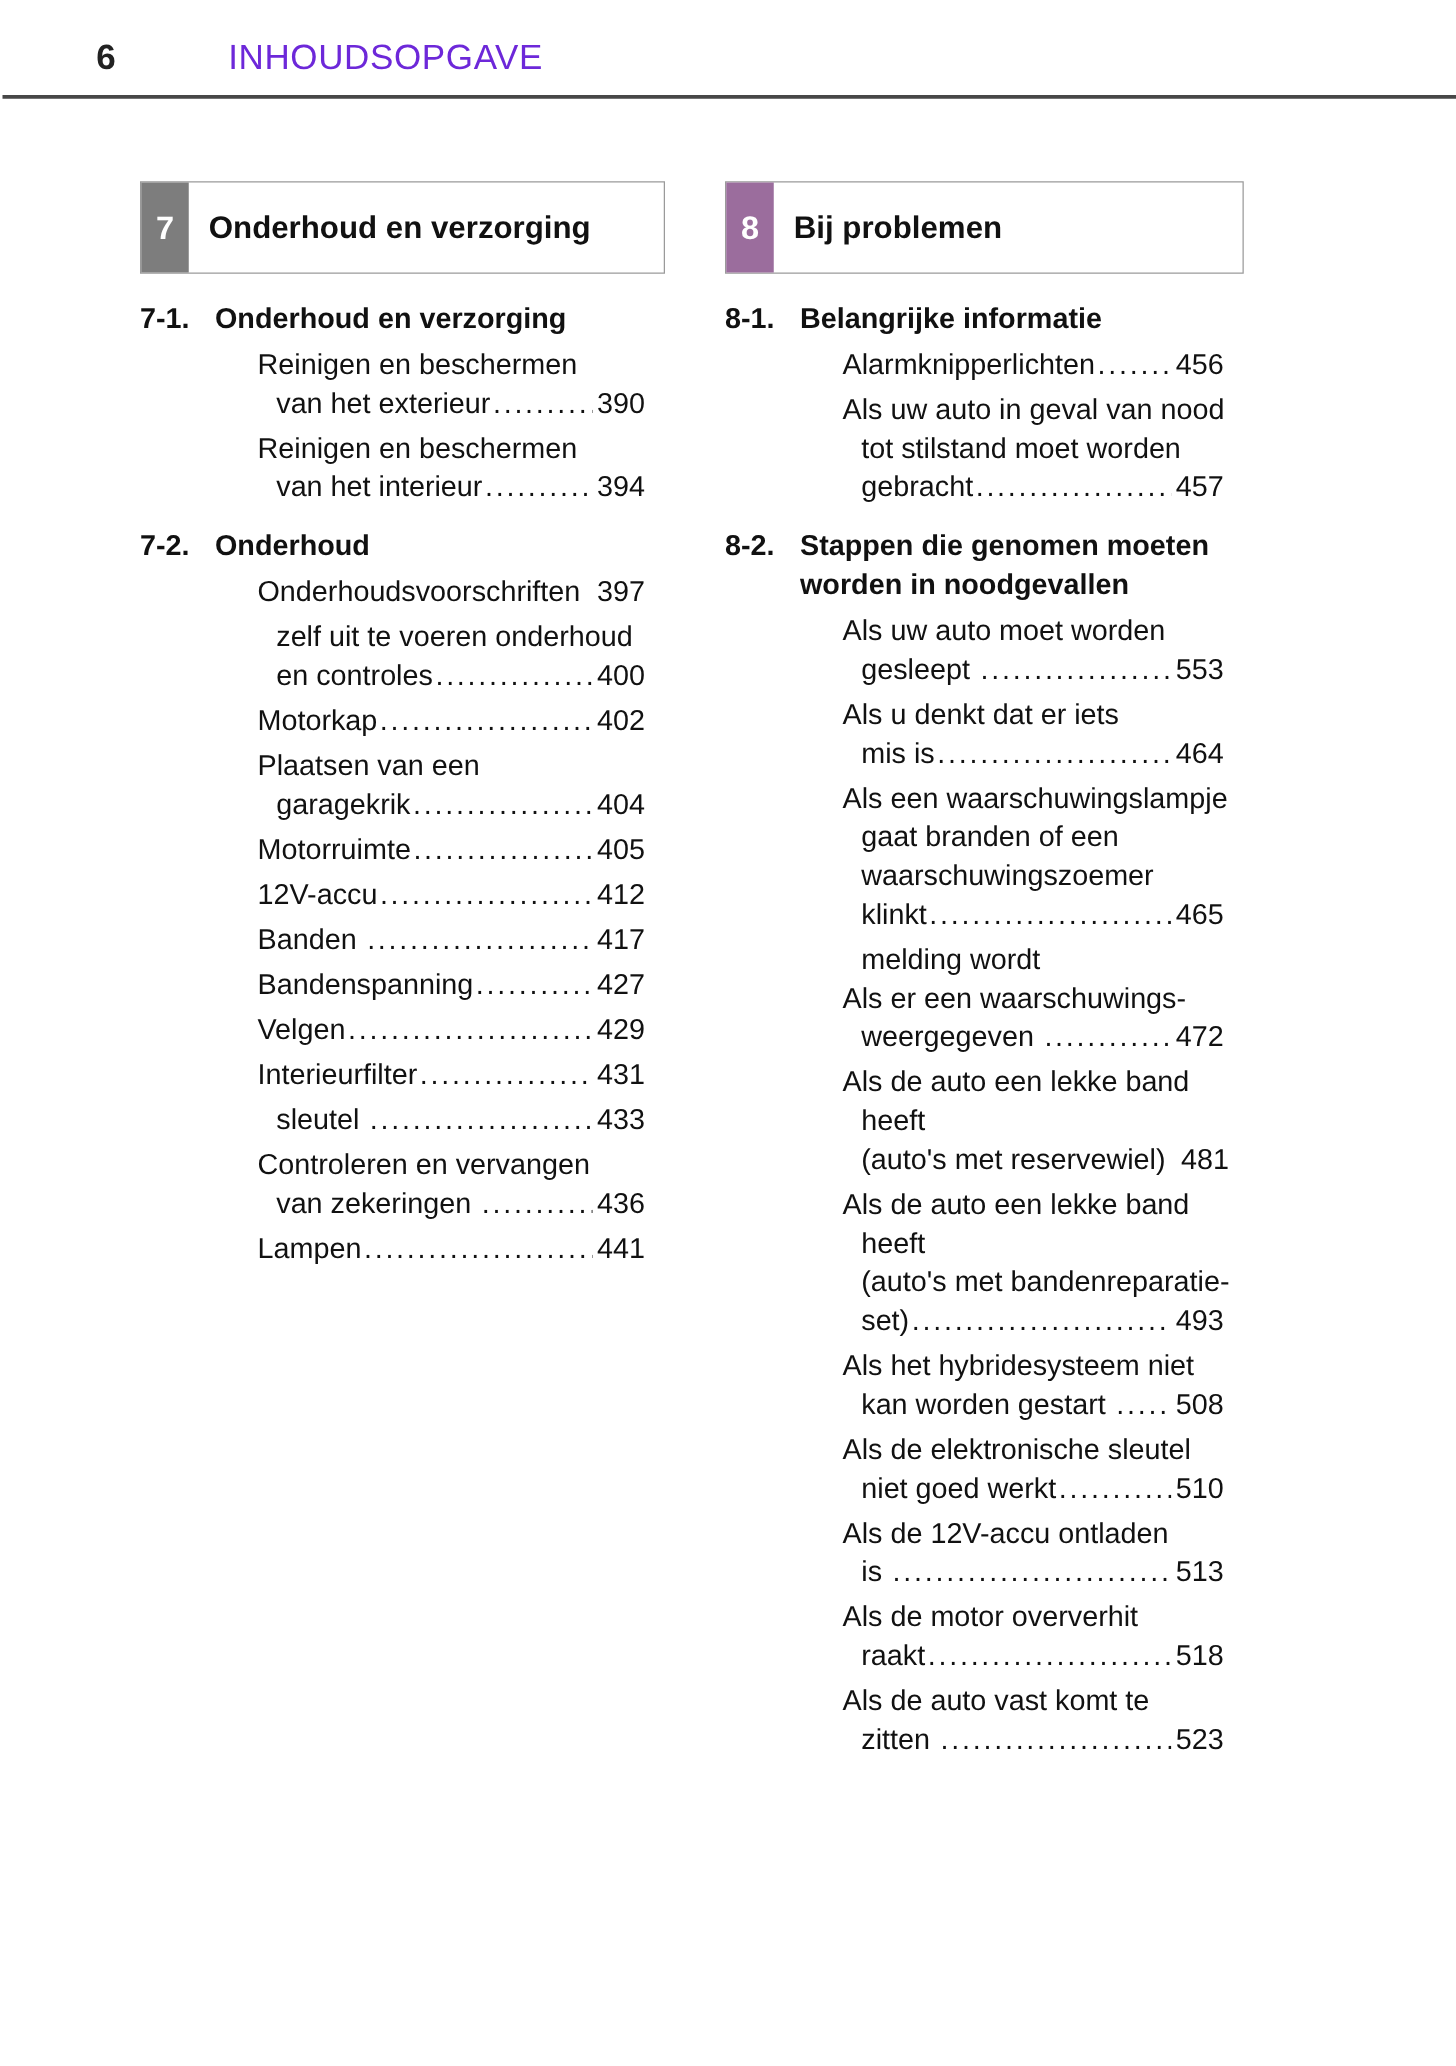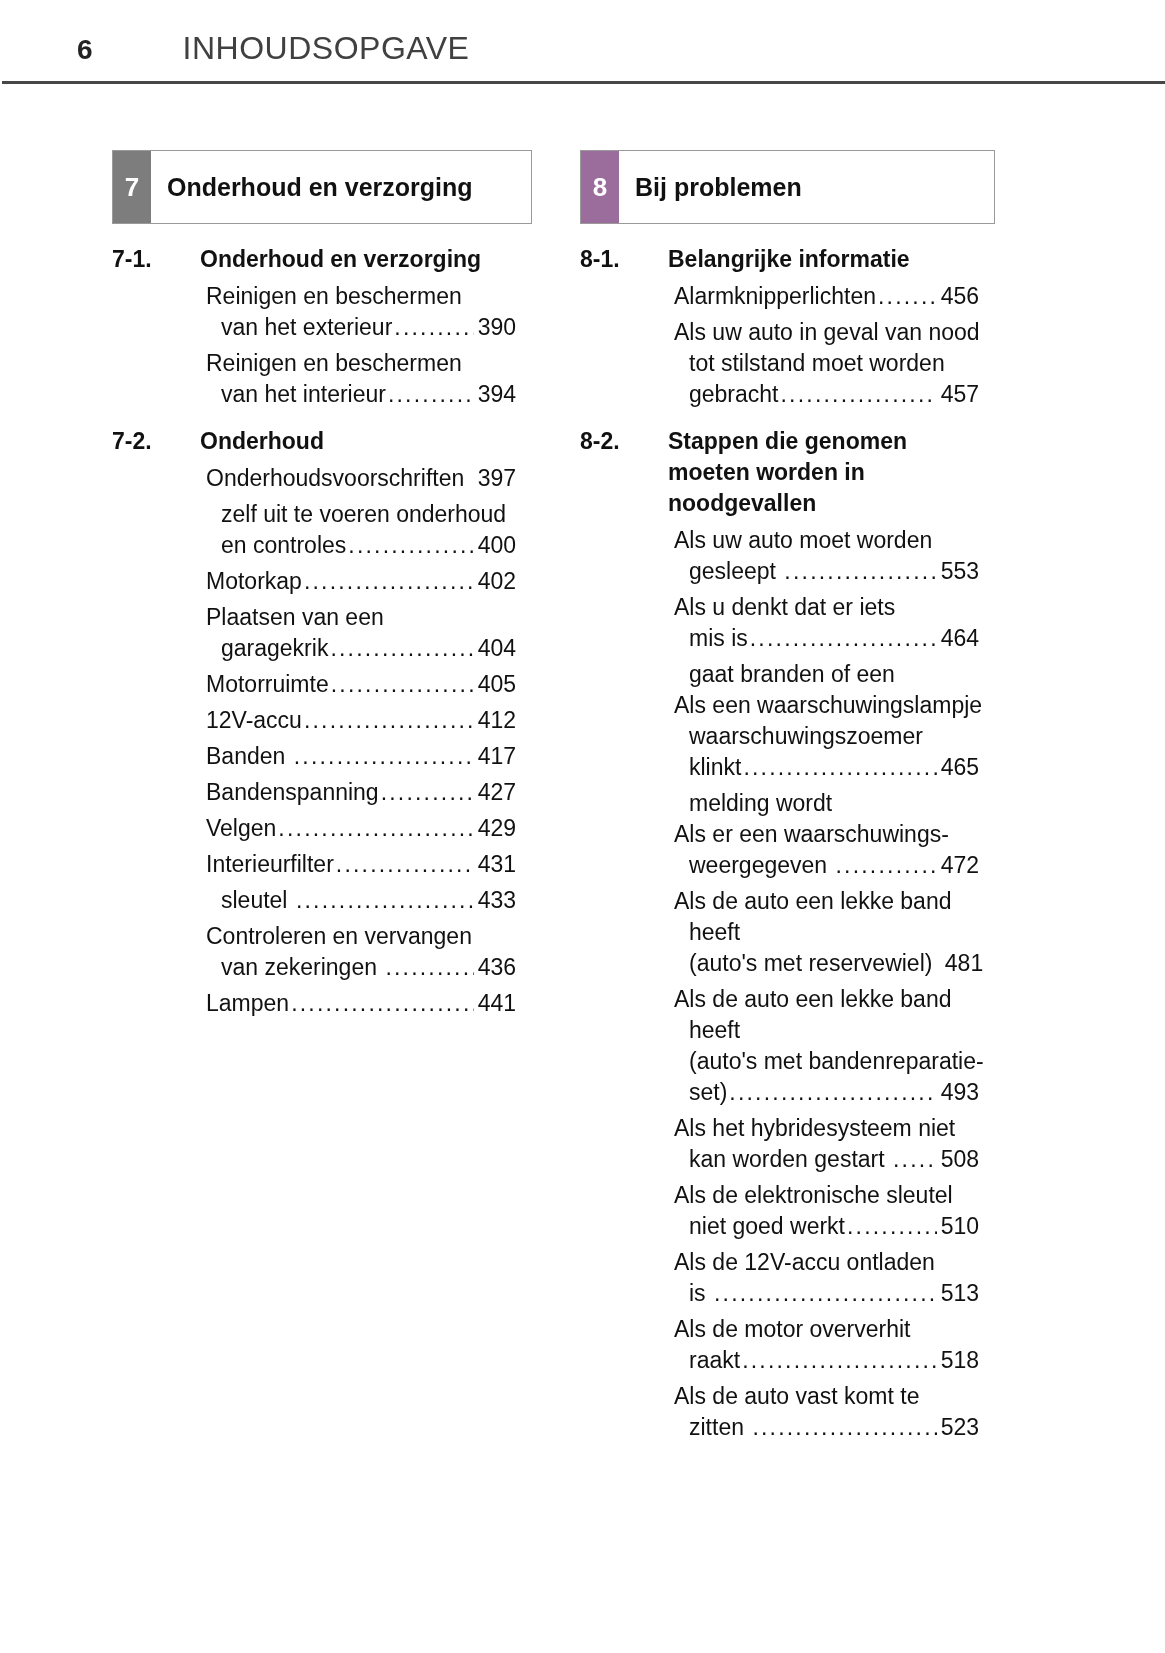--- a/index.html
+++ b/index.html
@@ -3,29 +3,29 @@
 <meta charset="utf-8">
 <style>
   html,body{margin:0;padding:0;}
   body{
     width:1165px;min-height:1653px;background:#ffffff;color:#111;
     font-family:"Liberation Sans",sans-serif;
     -webkit-font-smoothing:antialiased;
   }
   .header{display:flex;align-items:baseline;padding:30px 0 0 75px;}
   .page-num{font-size:28px;font-weight:bold;color:#222;}
-  .header-title{font-size:32px;color:#404040;margin-left:90px;letter-spacing:0.5px;}
+  .header-title{font-size:28px;color:#6d28d9;margin-left:90px;letter-spacing:0.5px;}
   .header-rule{height:3px;background:#474747;margin-top:14px;width:100%;}
   .columns{display:flex;padding-left:110px;gap:48px;margin-top:66px;}
   .col{width:420px;flex-shrink:0;}
   .col.right{width:415px;}
   .chapter-box{display:flex;border:1px solid #9a9a9a;height:72px;align-items:stretch;margin-bottom:20px;background:#fff;}
   .chapter-num{width:38px;color:#fff;font-size:26px;font-weight:bold;display:flex;align-items:center;justify-content:center;flex-shrink:0;}
   .chapter-title{font-size:25px;font-weight:bold;display:flex;align-items:center;padding-left:16px;color:#111;}
-  .section-heading{display:flex;font-weight:bold;font-size:23px;line-height:31px;margin:16px 0 6px;padding-right:16px;color:#111;gap:28px;}
+  .section-heading{display:flex;font-weight:bold;font-size:23px;line-height:31px;margin:16px 0 6px;padding-right:16px;color:#111;}
   .section-num{width:60px;flex-shrink:0;}
   .section-title{flex:1;}
   .entries{margin-left:94px;padding-right:16px;}
   .entry{margin-bottom:5px;}
   .toc-line{display:flex;align-items:baseline;font-size:23px;line-height:31px;color:#111;}
   .toc-line .line-text{white-space:pre;flex-shrink:0;}
   .toc-line.cont{padding-left:15px;}
   .dots{flex:1 1 auto;overflow:hidden;white-space:nowrap;letter-spacing:2.2px;min-width:0;margin:0 2px;}
   .page{flex-shrink:0;margin-left:2px;}
 </style>
@@ -229,25 +229,25 @@
             <div class="toc-line">
               <span class="line-text">Als u denkt dat er iets</span>
             </div>
             <div class="toc-line cont">
               <span class="line-text">mis is</span>
               <span class="dots">..............................................................................................................</span>
               <span class="page">464</span>
             </div>
           </div>
           <div class="entry">
+            <div class="toc-line">
+              <span class="line-text">Als een waarschuwingslampje</span>
+            </div>
             <div class="toc-line cont">
               <span class="line-text">gaat branden of een</span>
-            </div>
-            <div class="toc-line">
-              <span class="line-text">Als een waarschuwingslampje</span>
             </div>
             <div class="toc-line cont">
               <span class="line-text">waarschuwingszoemer</span>
             </div>
             <div class="toc-line cont">
               <span class="line-text">klinkt</span>
               <span class="dots">..............................................................................................................</span>
               <span class="page">465</span>
             </div>
           </div>

